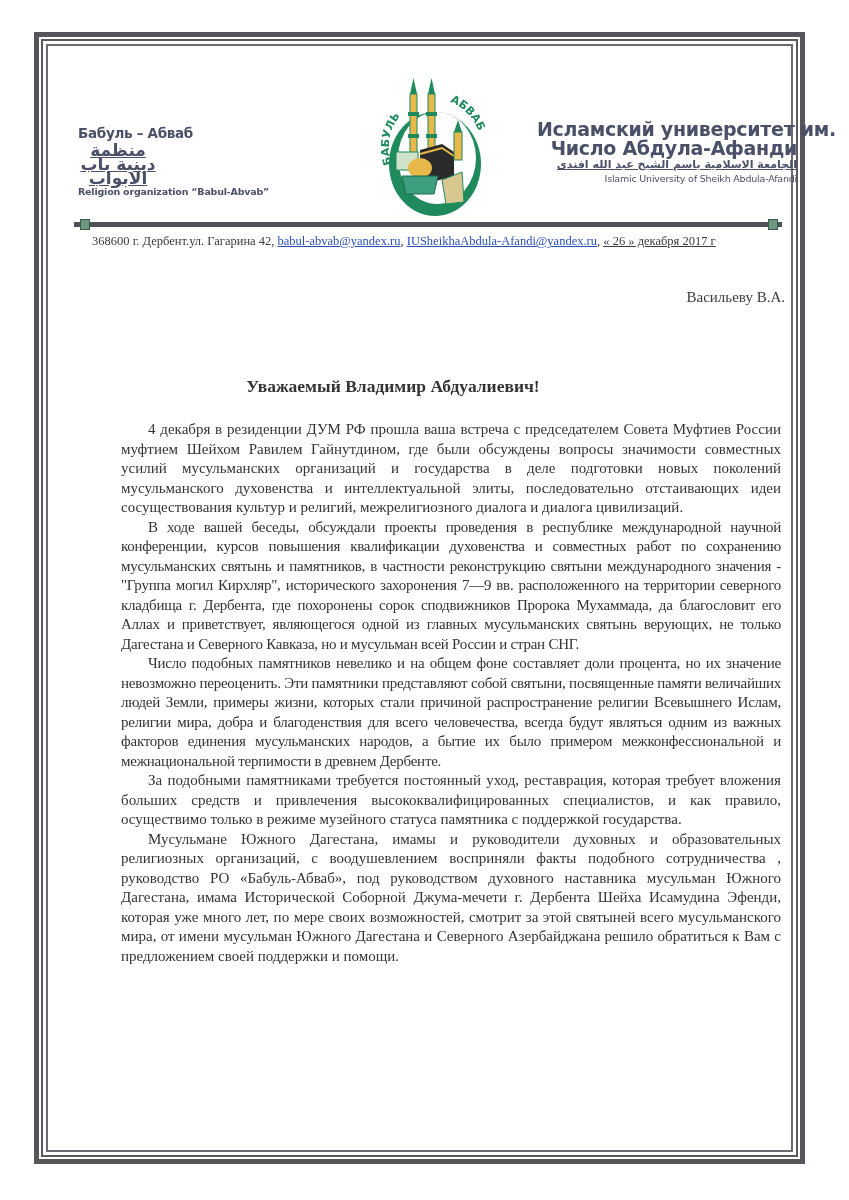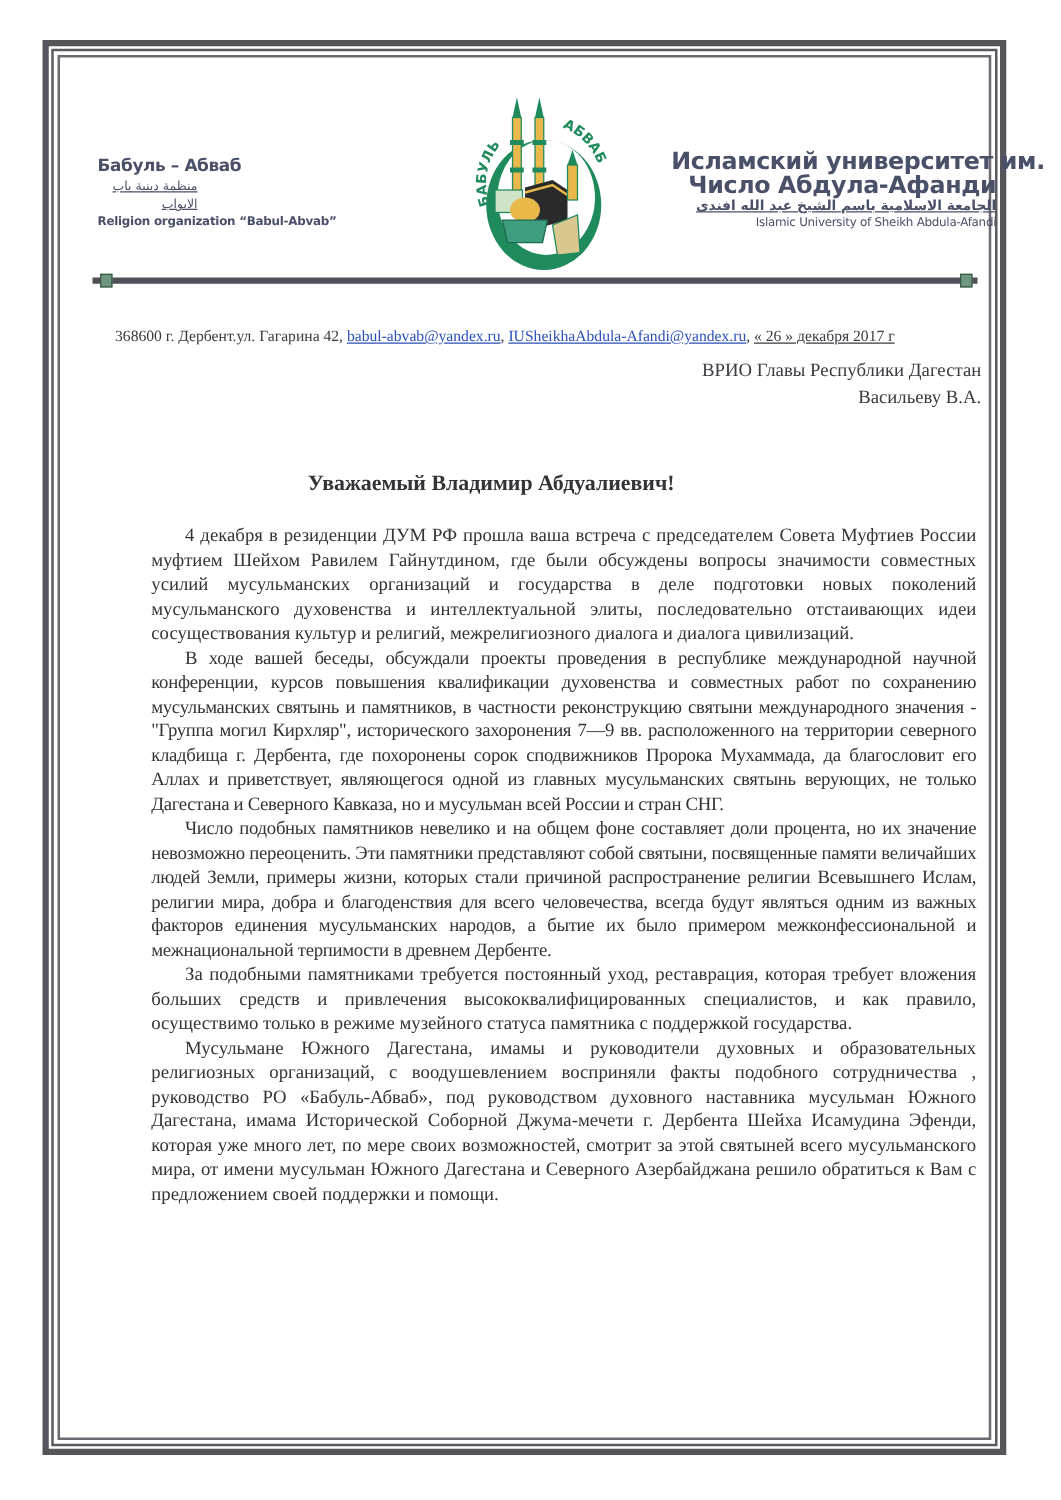--- a/index.html
+++ b/index.html
@@ -54,26 +54,26 @@
       color: #4a5068;
     }
     .hdr-left .l1, .hdr-left .l2 {
       font-weight: bold;
       font-size: 13.5px;
       line-height: 19px;
       letter-spacing: -0.3px;
       white-space: nowrap;
     }
     .hdr-left .arabic {
-      font-size: 10px;
-      line-height: 14px;
-      font-weight: normal;
+      font-size: 17px;
+      line-height: 14px;
+      font-weight: bold;
       text-decoration: underline;
       direction: rtl;
-      text-align: right;
+      text-align: center;
       unicode-bidi: plaintext;
       display: block;
       width: 80px;
     }
     .hdr-left .eng {
       font-size: 9.5px;
       font-weight: bold;
       line-height: 14px;
       white-space: nowrap;
       letter-spacing: -0.2px;
@@ -144,21 +144,20 @@
     .sep-cap.right { left: 768px; }
 
     
     .address {
       position: absolute;
       left: 92px;
       top: 234px;
       font-size: 12.5px;
       white-space: nowrap;
       color: #3a3a40;
-      margin-top: 28px;
     }
     .address a {
       color: #2a4fb8;
       text-decoration: underline;
     }
     .address .date {
       text-decoration: underline;
     }
 
     
@@ -265,21 +264,20 @@
 
 <div class="sep-bar"></div>
 <div class="sep-cap left"></div>
 <div class="sep-cap right"></div>
 
 <div class="address">
   <span>368600 г. Дербент.ул. Гагарина 42, </span><a>babul-abvab@yandex.ru</a><span>, </span><a>IUSheikhaAbdula-Afandi@yandex.ru</a><span>, </span><span class="date">« 26 » декабря   2017 г</span>
 </div>
 
 <div class="recipient">
-  <div>ВРИО Главы Республики Дагестан</div>
   <div>Васильеву В.А.</div>
 </div>
 
 <div class="salutation">Уважаемый Владимир Абдуалиевич!</div>
 
 <div class="body-text">
   <p>4 декабря в резиденции ДУМ РФ прошла ваша встреча с председателем Совета Муфтиев России муфтием Шейхом Равилем Гайнутдином, где были обсуждены вопросы значимости совместных усилий мусульманских организаций и государства в деле подготовки новых поколений мусульманского духовенства и интеллектуальной элиты, последовательно отстаивающих идеи сосуществования культур и религий, межрелигиозного диалога и диалога цивилизаций.</p>
   <p class="dense">В ходе вашей беседы, обсуждали проекты проведения в республике международной научной конференции, курсов повышения квалификации духовенства и совместных работ по сохранению мусульманских святынь и памятников, в частности реконструкцию святыни международного значения - "Группа могил Кирхляр", исторического захоронения 7—9 вв. расположенного на территории северного кладбища г. Дербента, где похоронены сорок сподвижников Пророка Мухаммада, да благословит его Аллах и приветствует, являющегося одной из главных мусульманских святынь верующих, не только Дагестана и Северного Кавказа, но и мусульман всей России и стран СНГ.</p>
   <p class="dense">Число подобных памятников невелико и на общем фоне составляет доли процента, но их значение невозможно переоценить. Эти памятники представляют собой святыни, посвященные памяти величайших людей Земли, примеры жизни, которых стали причиной распространение религии Всевышнего Ислам, религии мира, добра и благоденствия для всего человечества, всегда будут являться одним из важных факторов единения мусульманских народов, а бытие их было примером межконфессиональной и межнациональной терпимости в древнем Дербенте.</p>
   <p>За подобными памятниками требуется постоянный уход, реставрация, которая требует вложения больших средств и привлечения высококвалифицированных специалистов, и как правило, осуществимо только в режиме музейного статуса памятника с поддержкой государства.</p>

